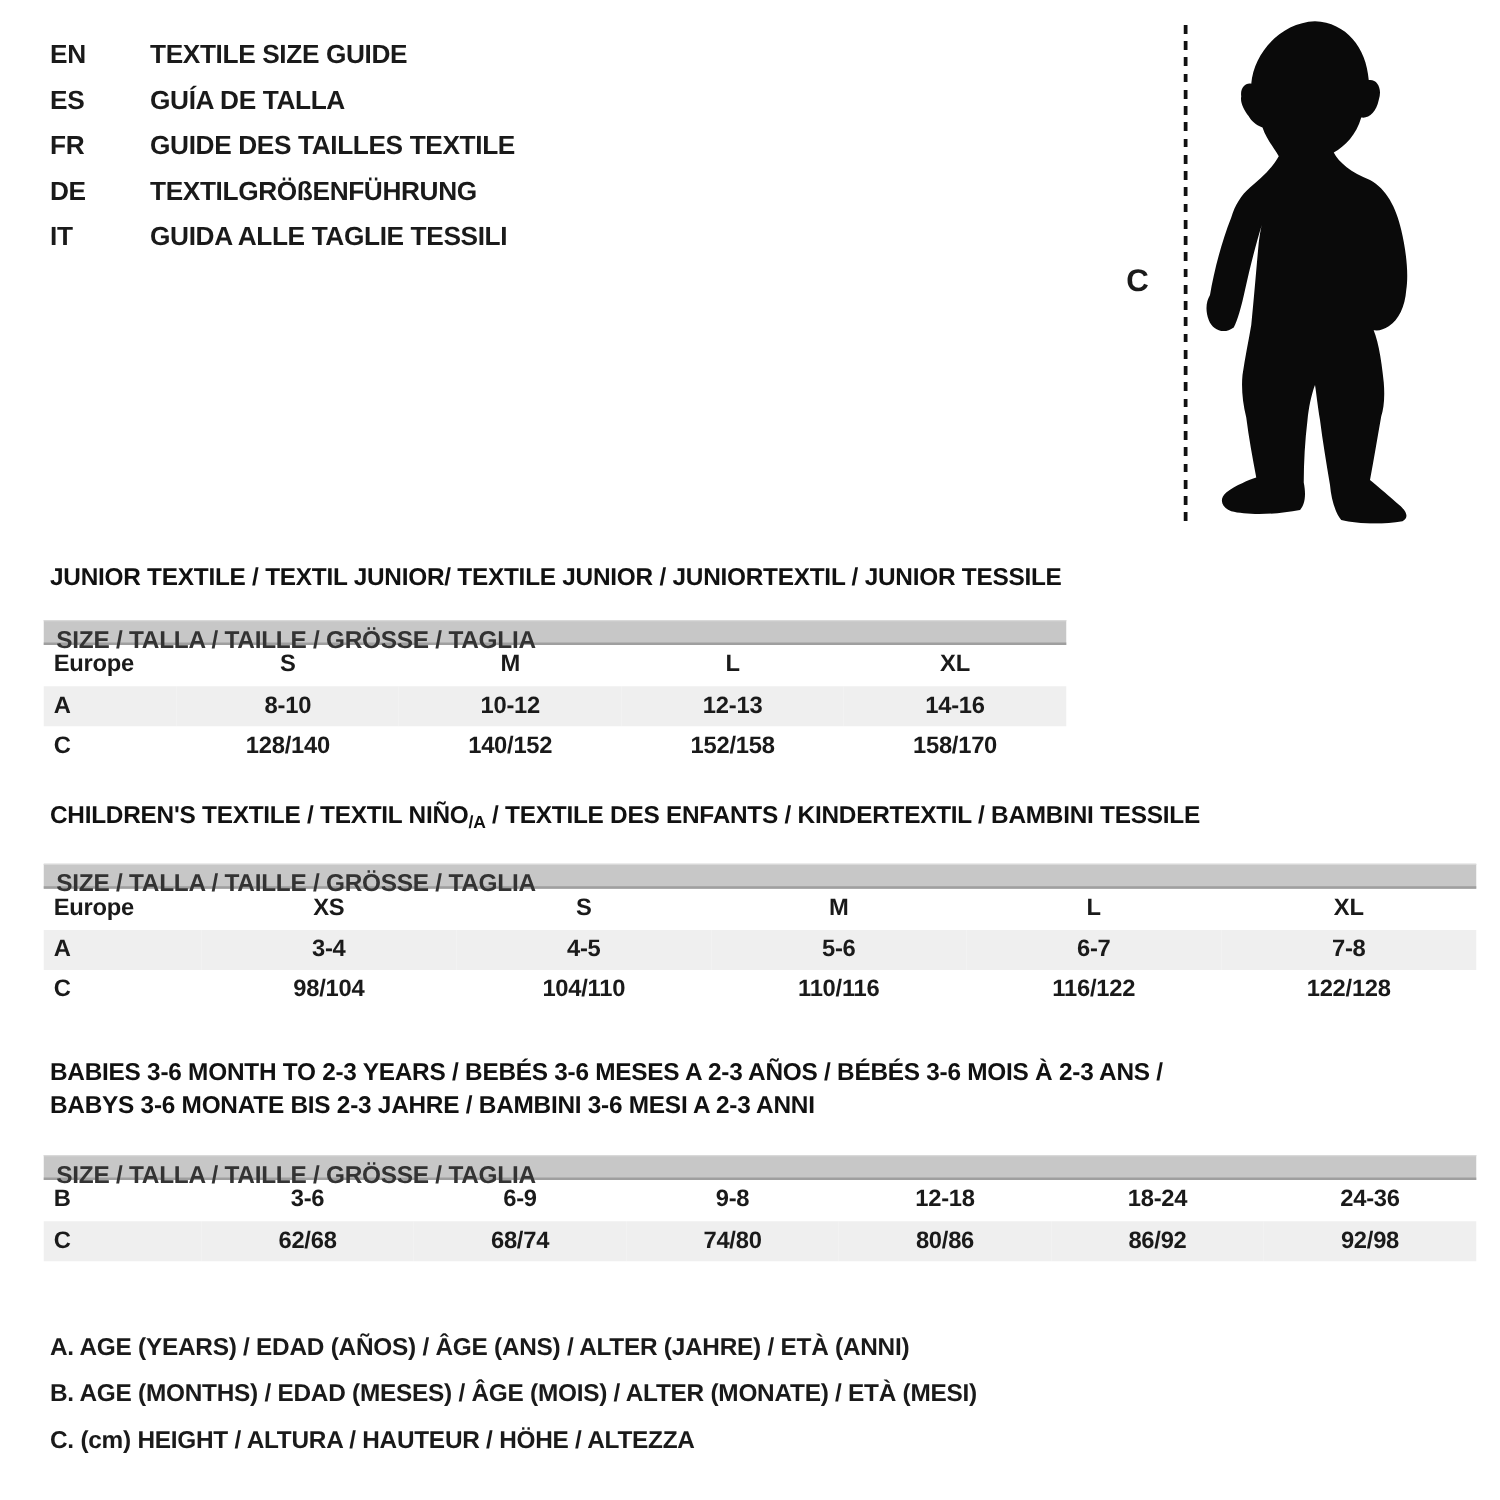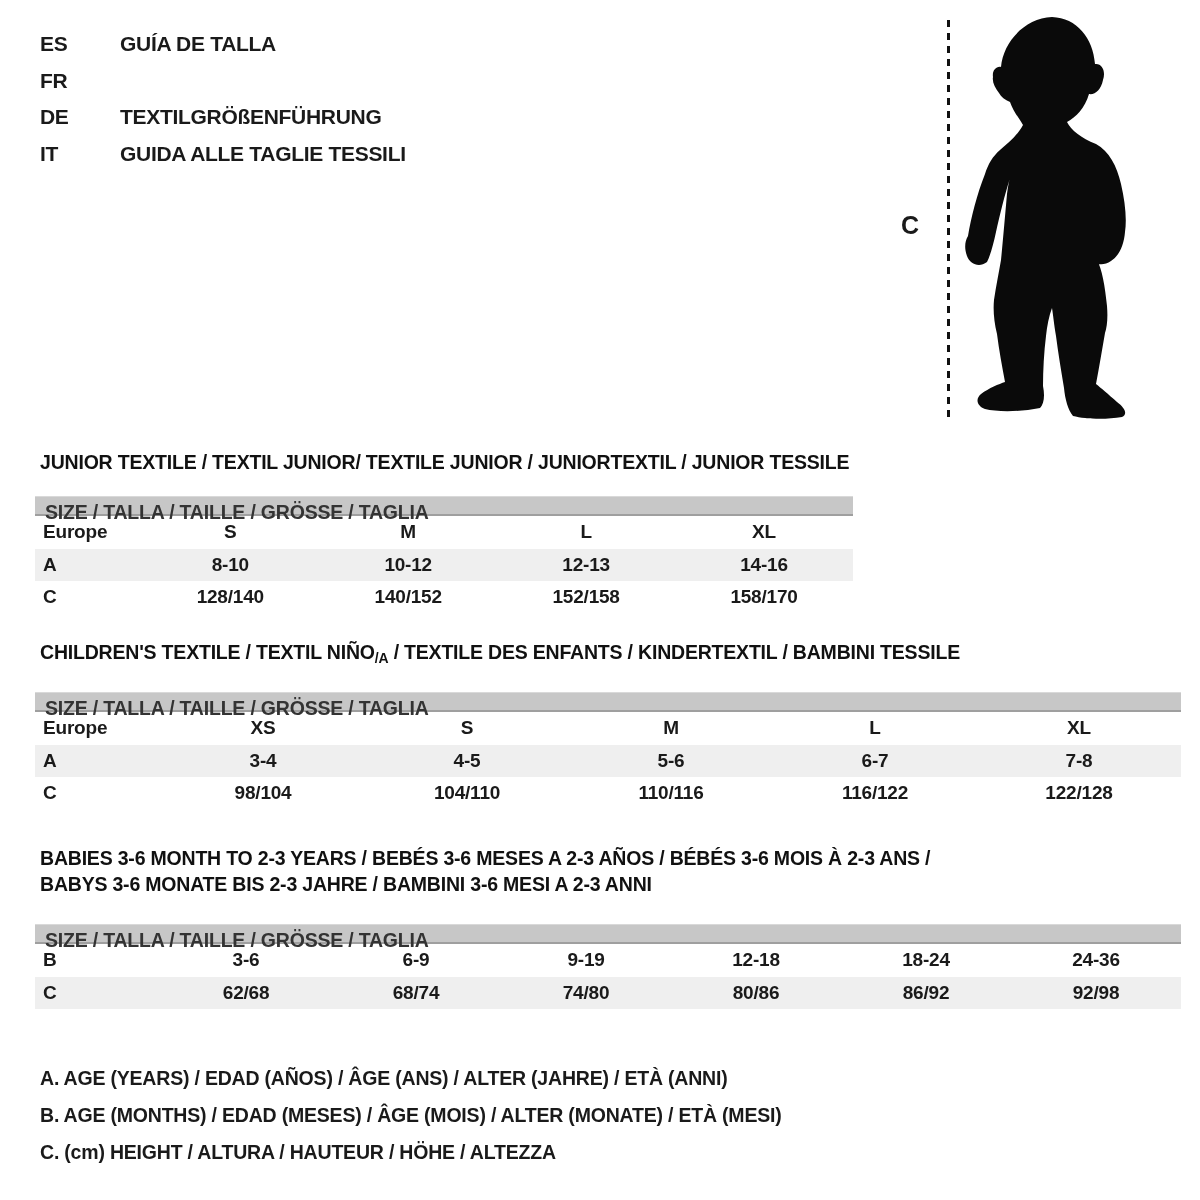--- a/index.html
+++ b/index.html
@@ -76,25 +76,30 @@
     line-height:37px; white-space:nowrap;
   }
 </style>
 </head>
 <body>
 
 <div class="page">
 
   <div class="lang-block" id="lang-list">
       <div class="lang-row">
+        <span class="lang-code">EN</span>
+        <span class="lang-title">TEXTILE SIZE GUIDE</span>
+      </div>
+      <div class="lang-row">
         <span class="lang-code">ES</span>
         <span class="lang-title">GUÍA DE TALLA</span>
       </div>
       <div class="lang-row">
         <span class="lang-code">FR</span>
+        <span class="lang-title">GUIDE DES TAILLES TEXTILE</span>
       </div>
       <div class="lang-row">
         <span class="lang-code">DE</span>
         <span class="lang-title">TEXTILGRÖßENFÜHRUNG</span>
       </div>
       <div class="lang-row">
         <span class="lang-code">IT</span>
         <span class="lang-title">GUIDA ALLE TAGLIE TESSILI</span>
       </div>
     </div>
@@ -215,21 +220,21 @@
     <div class="section-title">BABIES 3-6 MONTH TO 2-3 YEARS / BEBÉS 3-6 MESES A 2-3 AÑOS / BÉBÉS 3-6 MOIS À 2-3 ANS /</div>
     <div class="section-title">BABYS 3-6 MONATE BIS 2-3 JAHRE / BAMBINI 3-6 MESI A 2-3 ANNI</div>
     <div class="title-gap"></div>
     <div class="size-bar">SIZE / TALLA / TAILLE / GRÖSSE / TAGLIA</div>
     <table class="size-table">
         <tbody>
           <tr>
             <td>B</td>
             <td>3-6</td>
             <td>6-9</td>
-            <td>9-19</td>
+            <td>9-8</td>
             <td>12-18</td>
             <td>18-24</td>
             <td>24-36</td>
           </tr>
           <tr class="shaded">
             <td>C</td>
             <td>62/68</td>
             <td>68/74</td>
             <td>74/80</td>
             <td>80/86</td>

